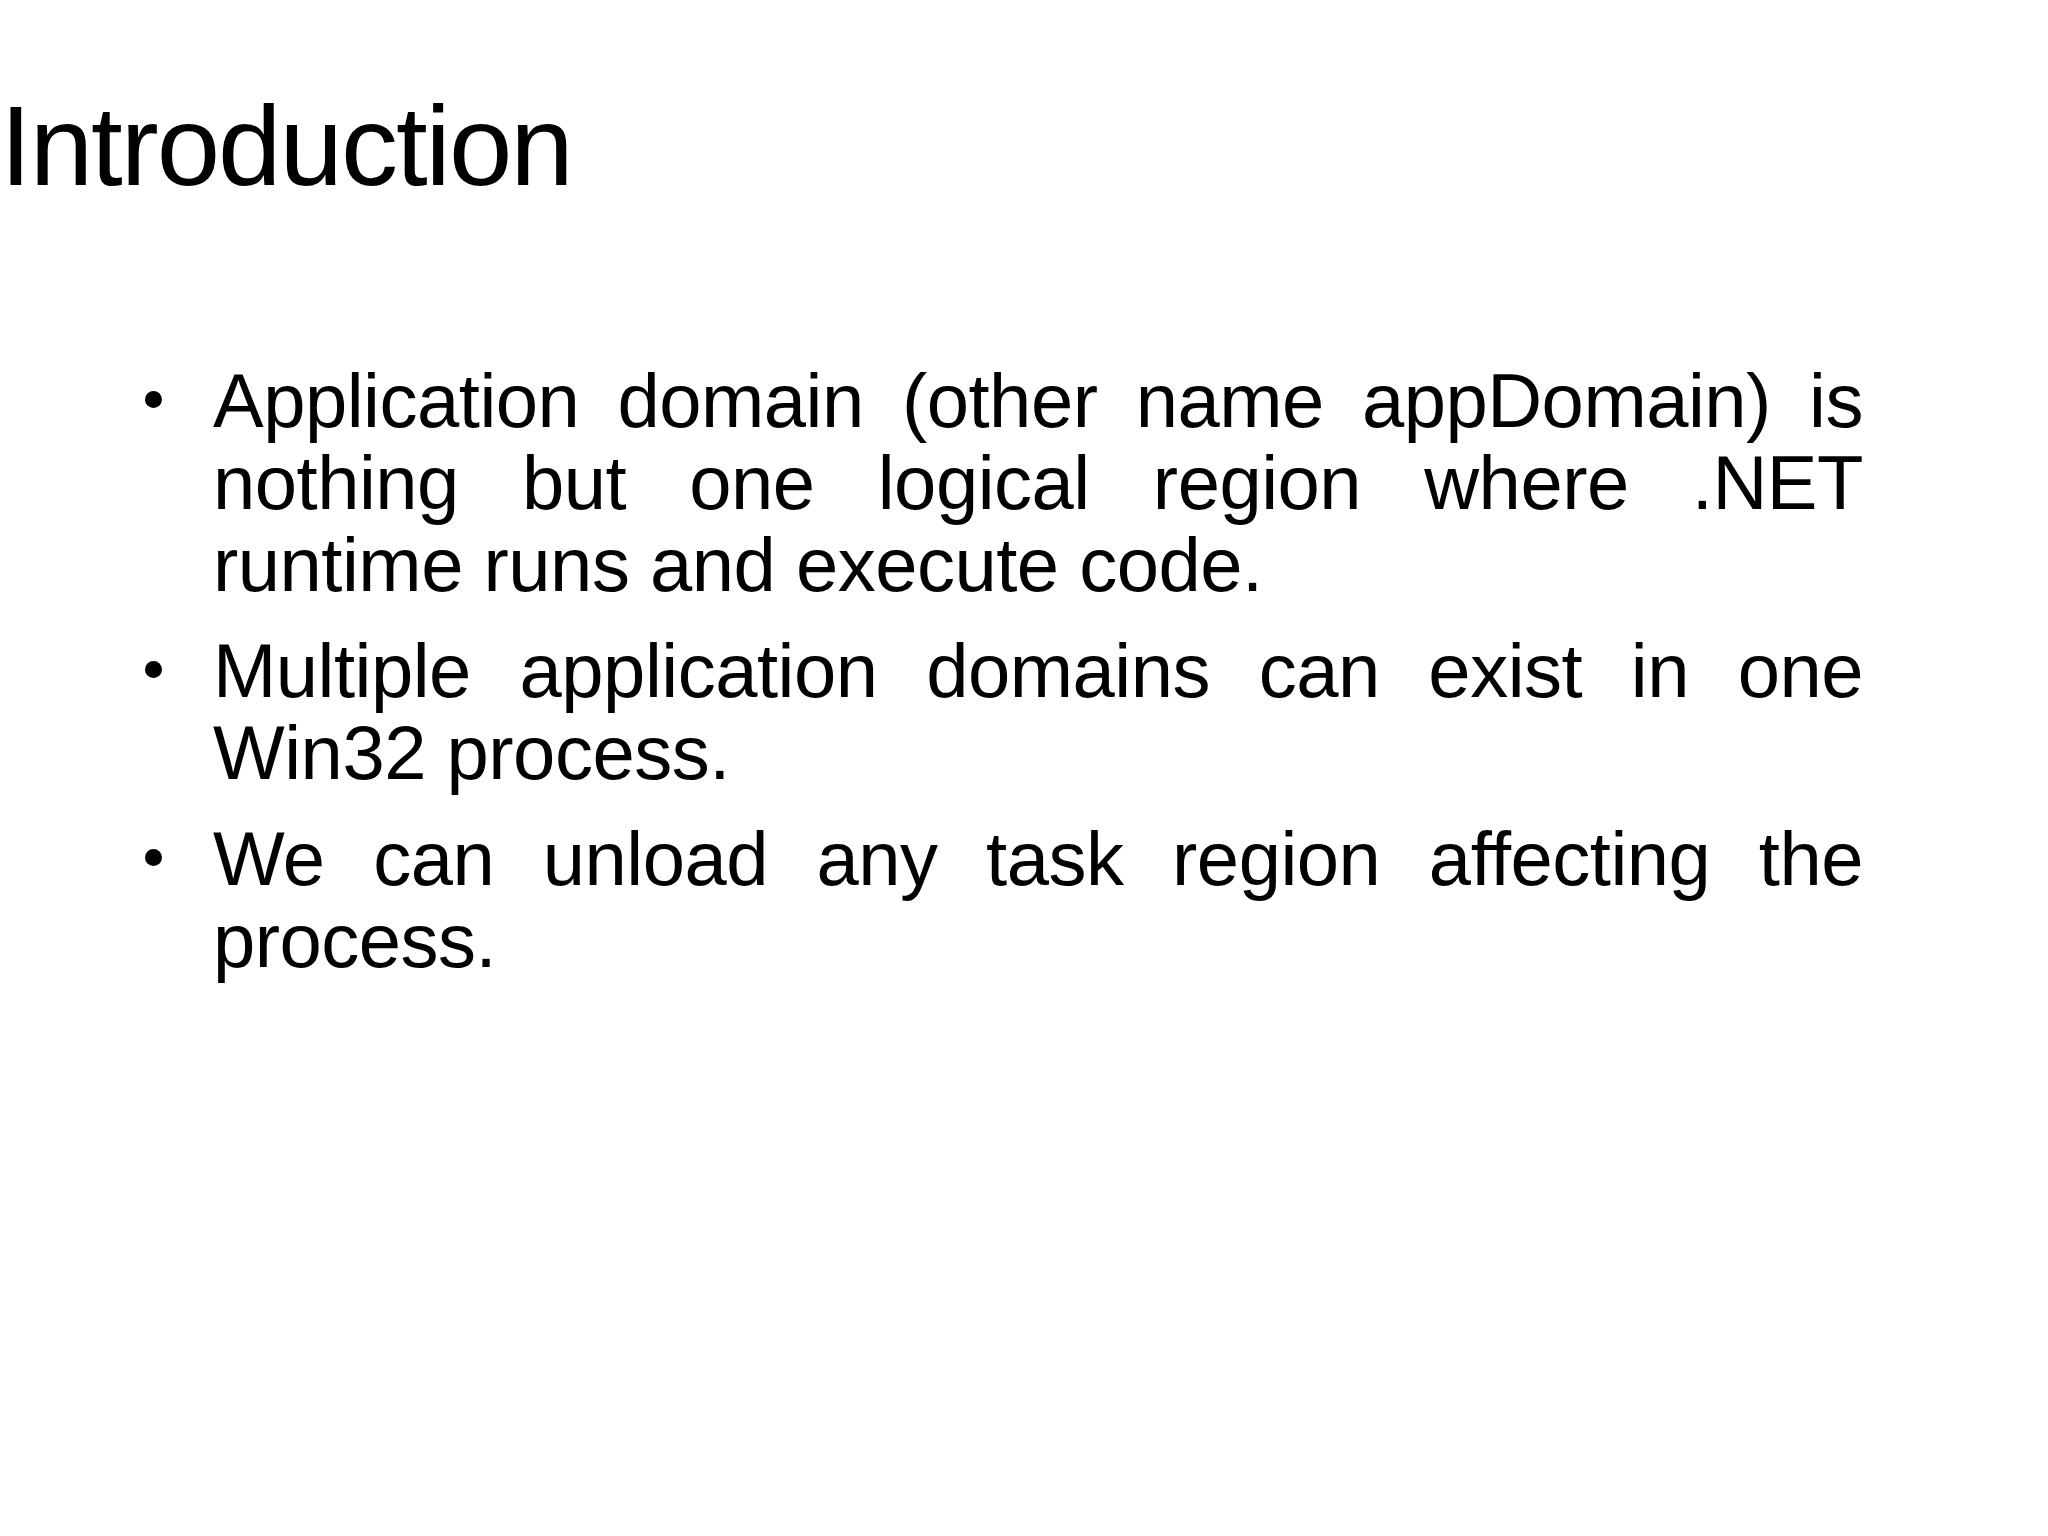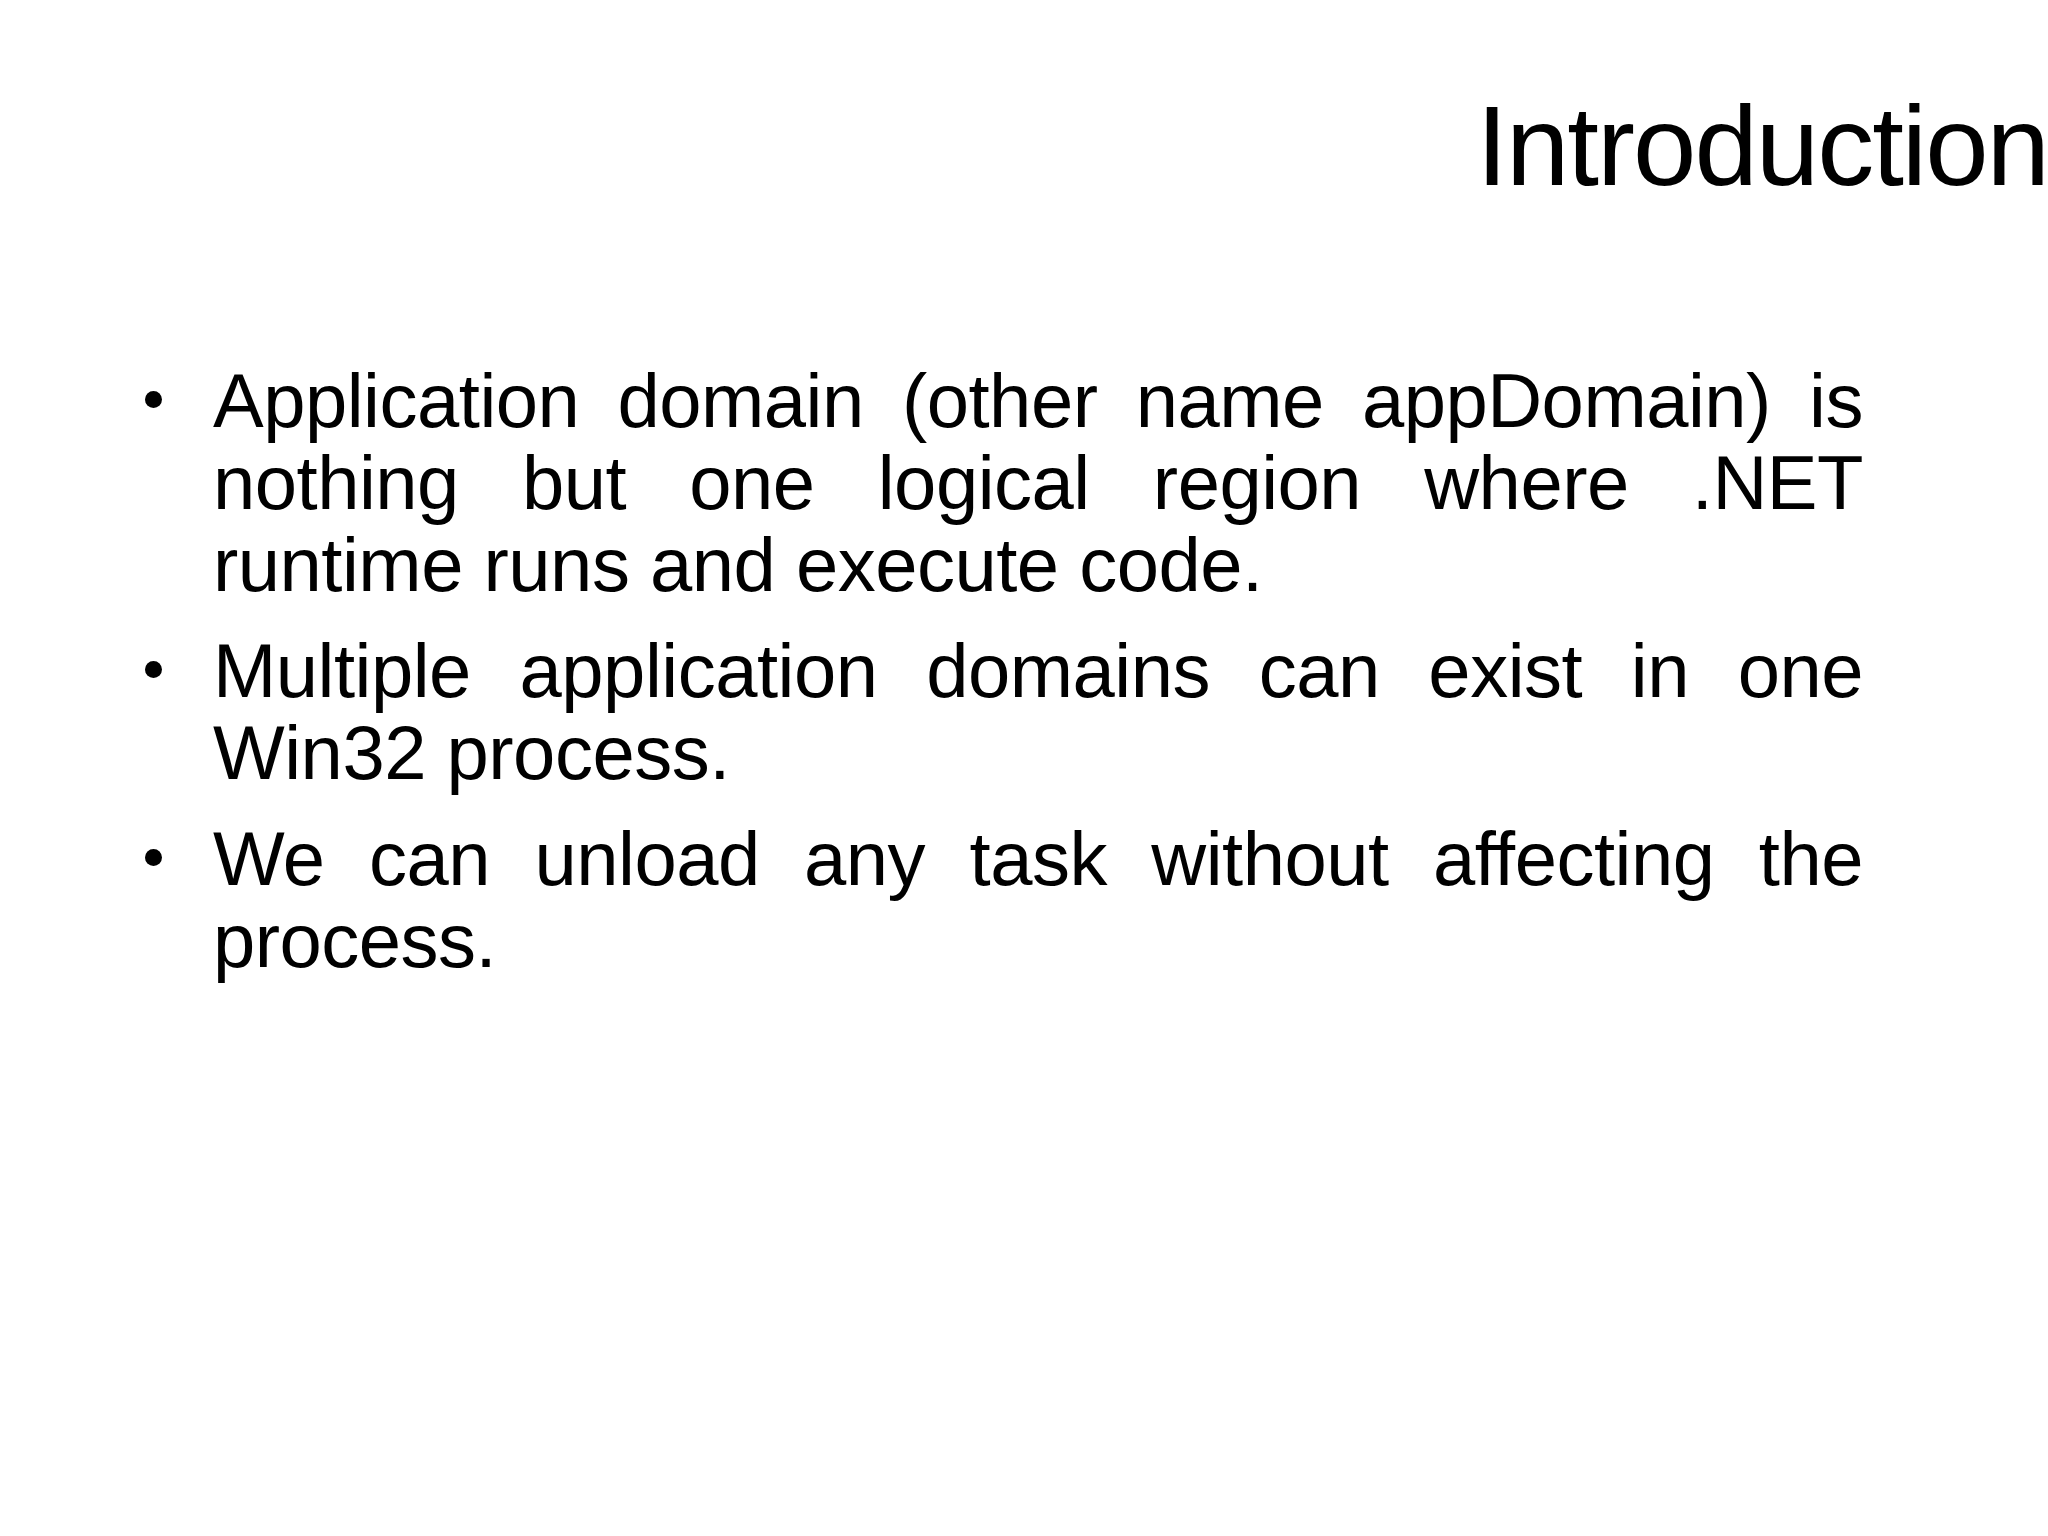--- a/index.html
+++ b/index.html
@@ -16,21 +16,21 @@
   }
   .slide {
     position: relative;
     width: 2048px;
     height: 1536px;
     background: #ffffff;
   }
   .slide-title {
     margin: 0;
     padding-top: 78px;
-    text-align: right;
+    text-align: left;
     font-size: 114px;
     font-weight: 400;
     line-height: 1.2;
     letter-spacing: -2px;
     color: #000000;
   }
   ul.bullet-list {
     list-style: none;
     margin: 8px;
     padding: 0;
@@ -71,17 +71,17 @@
     <li>
       <span class="bullet-dot"></span>
       <span>Application domain (other name appDomain) is nothing but one logical region where .NET runtime runs and execute code.</span>
     </li>
     <li>
       <span class="bullet-dot"></span>
       <span>Multiple application domains can exist in one Win32 process.</span>
     </li>
     <li>
       <span class="bullet-dot"></span>
-      <span>We can unload any task without affecting the process.</span>
+      <span>We can unload any task region affecting the process.</span>
     </li>
   </ul>
 
 </div>
 
 </body></html>

